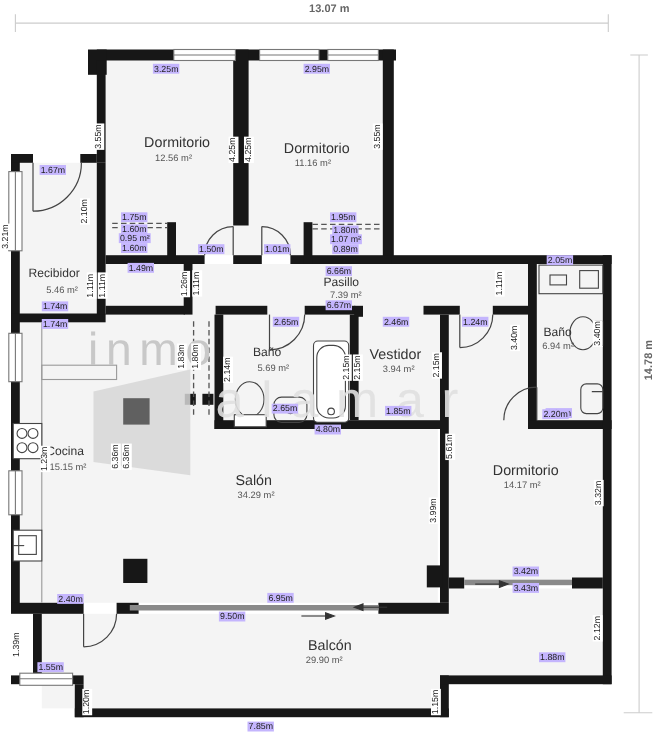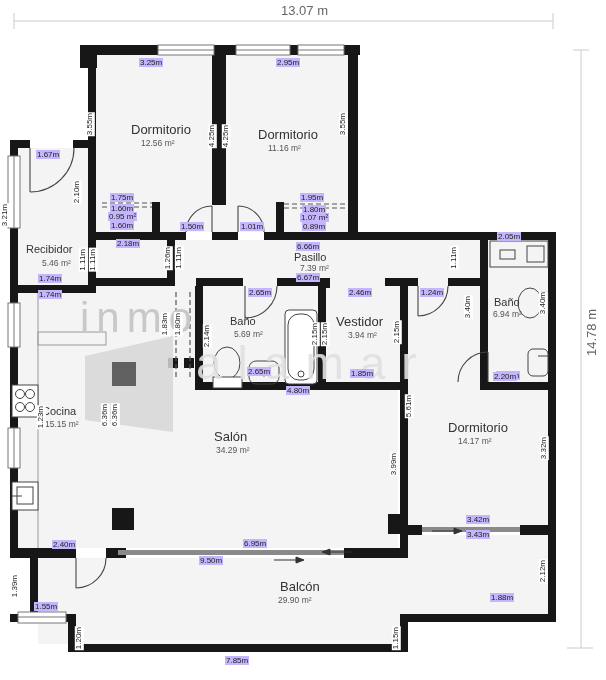--- a/index.html
+++ b/index.html
@@ -11,21 +11,21 @@
   .wm-band{left:196px;top:336px;font-size:46px;color:#e1e1e1;letter-spacing:16px;opacity:.9;}
   .wm-brand{left:190px;top:322px;font-size:100px;font-weight:bold;color:#a9a9a9;
             opacity:.55;letter-spacing:2px;}
   .lbl{position:absolute;z-index:4;white-space:nowrap;color:#222;}
   .d{font-size:8px;background:#c4b5fd;padding:0 1px;line-height:1.15;}
   .v{font-size:8px;background:#fff;padding:1px 0;line-height:1.1;
      writing-mode:vertical-rl;transform:rotate(180deg);}
   .rn{font-size:13px;color:#333;background:transparent;}
   .rn-s{font-size:11px;}
   .ra{font-size:8.5px;color:#555;}
-  .mt{font-size:13px;color:#666;background:transparent;}
+  .mt{font-size:10px;color:#666;background:transparent;font-weight:bold;}
 </style>
 </head>
 <body>
 
 <div id="stage">
 
 <svg id="plan-svg" width="606" height="680" viewBox="0 0 606 680">
 
   <g fill="#f4f4f4">
     <rect x="96" y="55" width="252" height="177"></rect>
@@ -222,21 +222,21 @@
 <span class="lbl ra" style="left:141px;top:138px">12.56 m²</span>
 <span class="lbl d" style="left:139px;top:58px">3.25m</span>
 <span class="lbl v" style="left:86px;top:112px">3.55m</span>
 <span class="lbl v" style="left:208px;top:124px">4.25m</span>
 <span class="lbl v" style="left:222px;top:124px">4.25m</span>
 <span class="lbl d" style="left:110px;top:193px">1.75m</span>
 <span class="lbl d" style="left:110px;top:204px">1.60m</span>
 <span class="lbl d" style="left:108px;top:212px">0.95 m²</span>
 <span class="lbl d" style="left:110px;top:221px">1.60m</span>
 <span class="lbl d" style="left:180px;top:222px">1.50m</span>
-<span class="lbl d" style="left:116px;top:239px">2.18m</span>
+<span class="lbl d" style="left:116px;top:239px">1.49m</span>
 
 <span class="lbl rn" style="left:258px;top:127px">Dormitorio</span>
 <span class="lbl ra" style="left:268px;top:143px">11.16 m²</span>
 <span class="lbl d" style="left:276px;top:58px">2.95m</span>
 <span class="lbl v" style="left:339px;top:112px">3.55m</span>
 <span class="lbl d" style="left:300px;top:193px">1.95m</span>
 <span class="lbl d" style="left:302px;top:205px">1.80m</span>
 <span class="lbl d" style="left:300px;top:213px">1.07 m²</span>
 <span class="lbl d" style="left:302px;top:222px">0.89m</span>
 <span class="lbl d" style="left:240px;top:222px">1.01m</span>

